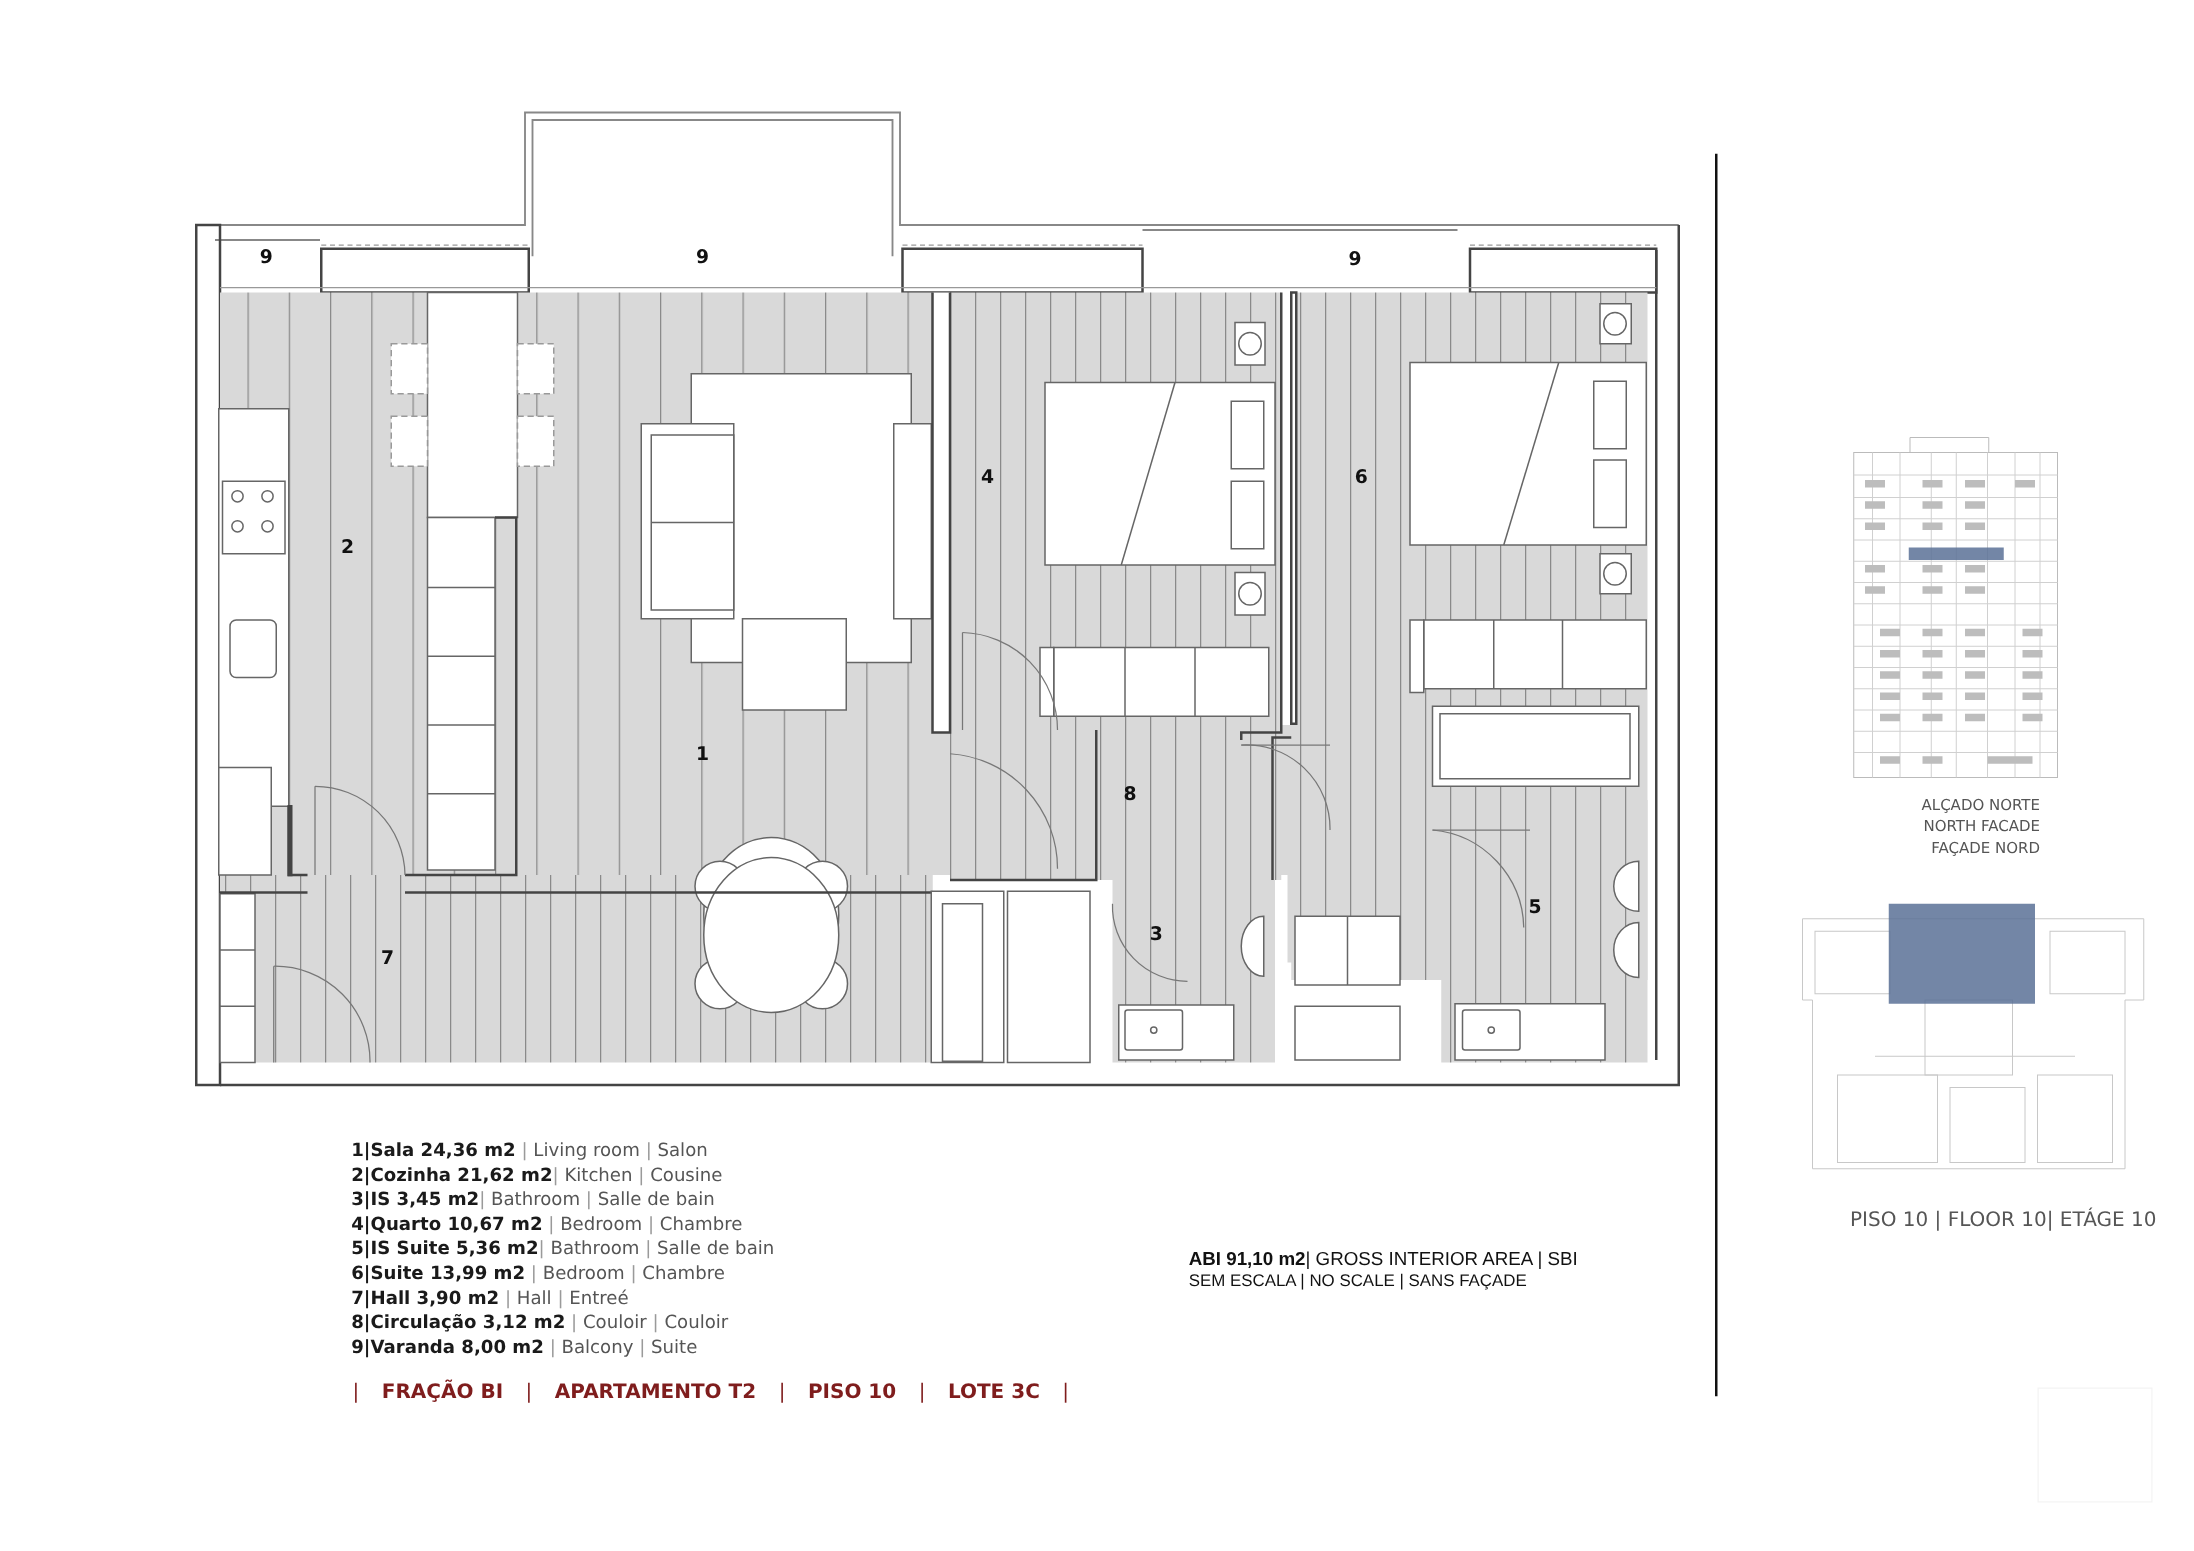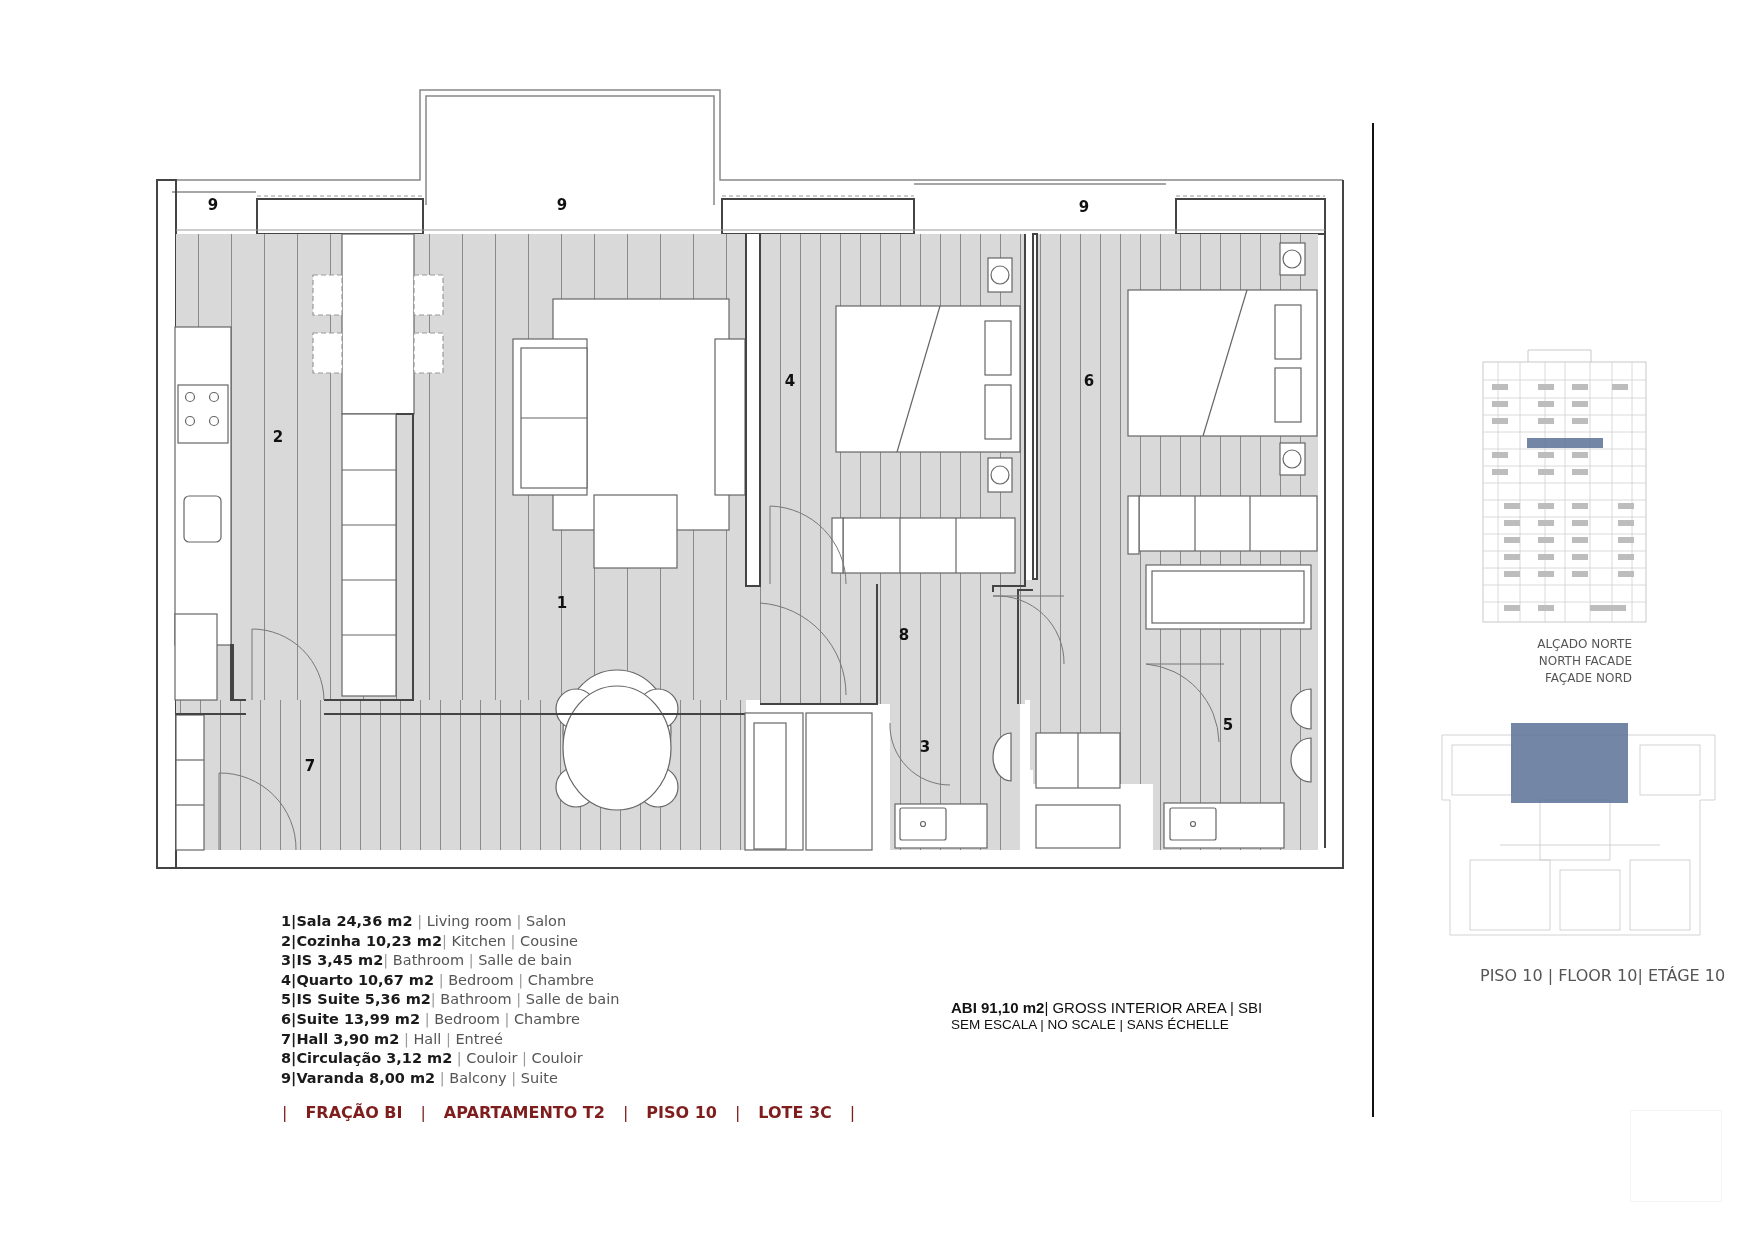--- a/index.html
+++ b/index.html
@@ -295,37 +295,37 @@
     <rect x="1630" y="860" width="60" height="70"></rect>
     <line x1="1500" y1="845" x2="1660" y2="845"></line>
     <rect x="1511" y="723" width="117" height="80" fill="#5a7196" fill-opacity="0.85" stroke="none"></rect>
   </g>
 </svg>
 
 <div class="divider"></div>
 
 <div class="legend">
   <div class="row"><span class="num">1</span><span class="num">|</span><span class="main">Sala 24,36 m2</span> <span class="sep">|</span> <span class="desc">Living room</span> <span class="sep">|</span> <span class="desc">Salon</span></div>
-  <div class="row"><span class="num">2</span><span class="num">|</span><span class="main">Cozinha 10,23 m2</span><span class="sep">|</span> <span class="desc">Kitchen</span> <span class="sep">|</span> <span class="desc">Cousine</span></div>
+  <div class="row"><span class="num">2</span><span class="num">|</span><span class="main">Cozinha 21,62 m2</span><span class="sep">|</span> <span class="desc">Kitchen</span> <span class="sep">|</span> <span class="desc">Cousine</span></div>
   <div class="row"><span class="num">3</span><span class="num">|</span><span class="main">IS 3,45 m2</span><span class="sep">|</span> <span class="desc">Bathroom</span> <span class="sep">|</span> <span class="desc">Salle de bain</span></div>
   <div class="row"><span class="num">4</span><span class="num">|</span><span class="main">Quarto 10,67 m2</span> <span class="sep">|</span> <span class="desc">Bedroom</span> <span class="sep">|</span> <span class="desc">Chambre</span></div>
   <div class="row"><span class="num">5</span><span class="num">|</span><span class="main">IS Suite 5,36 m2</span><span class="sep">|</span> <span class="desc">Bathroom</span> <span class="sep">|</span> <span class="desc">Salle de bain</span></div>
   <div class="row"><span class="num">6</span><span class="num">|</span><span class="main">Suite 13,99 m2</span> <span class="sep">|</span> <span class="desc">Bedroom</span> <span class="sep">|</span> <span class="desc">Chambre</span></div>
   <div class="row"><span class="num">7</span><span class="num">|</span><span class="main">Hall 3,90 m2</span> <span class="sep">|</span> <span class="desc">Hall</span> <span class="sep">|</span> <span class="desc">Entreé</span></div>
   <div class="row"><span class="num">8</span><span class="num">|</span><span class="main">Circulação 3,12 m2</span> <span class="sep">|</span> <span class="desc">Couloir</span> <span class="sep">|</span> <span class="desc">Couloir</span></div>
   <div class="row"><span class="num">9</span><span class="num">|</span><span class="main">Varanda 8,00 m2</span> <span class="sep">|</span> <span class="desc">Balcony</span> <span class="sep">|</span> <span class="desc">Suite</span></div>
 </div>
 
 <div class="title-bar">
   <span class="pipe">|</span><span>FRAÇÃO BI</span><span class="pipe">|</span><span>APARTAMENTO T2</span><span class="pipe">|</span><span>PISO 10</span><span class="pipe">|</span><span>LOTE 3C</span><span class="pipe">|</span>
 </div>
 
 <div class="area">
   <div class="l1"><b>ABI 91,10 m2</b><span>| GROSS INTERIOR AREA | SBI</span></div>
-  <div class="l2">SEM ESCALA | NO SCALE | SANS ÉCHELLE</div>
+  <div class="l2">SEM ESCALA | NO SCALE | SANS FAÇADE</div>
 </div>
 
 <div class="facade-label">
   <div>ALÇADO NORTE</div>
   <div>NORTH FACADE</div>
   <div>FAÇADE NORD</div>
 </div>
 
 <div class="floor-label">PISO 10 | FLOOR 10| ETÁGE 10</div>
 

